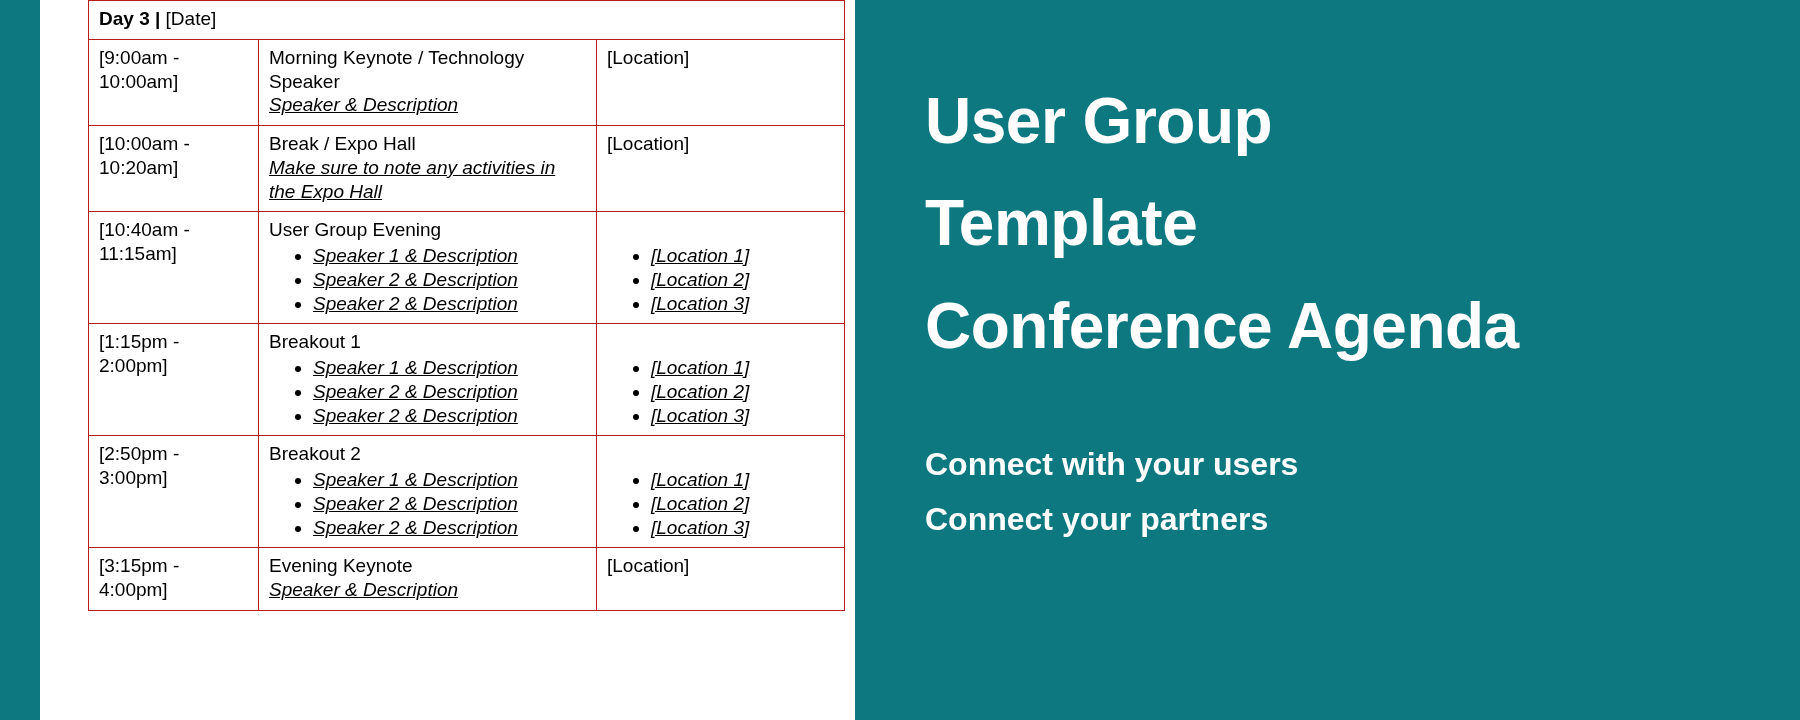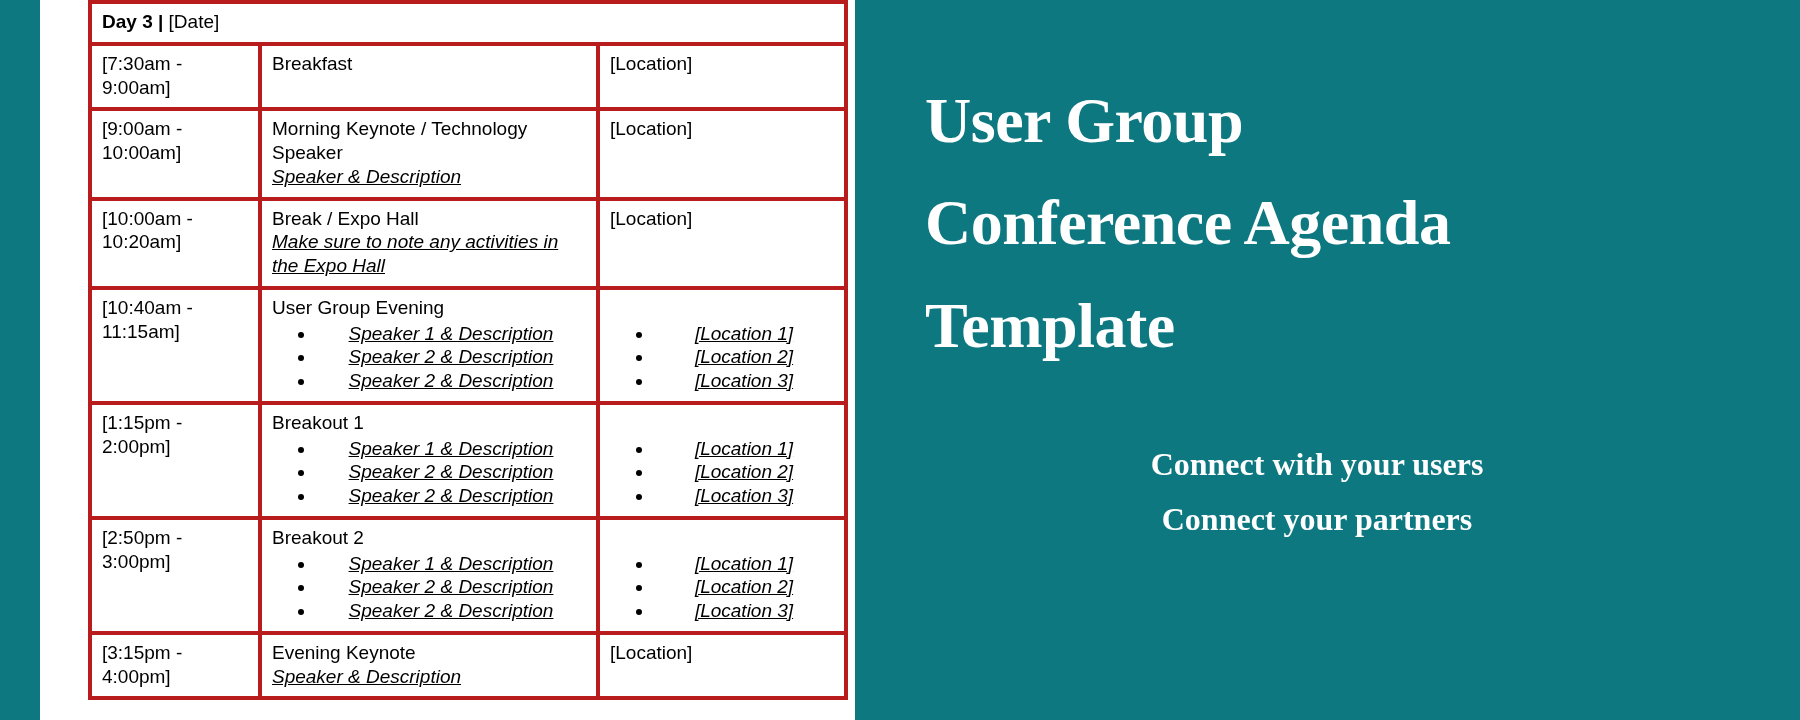--- a/index.html
+++ b/index.html
@@ -16,21 +16,21 @@
     padding-top: 0;
   }
   .agenda-table {
     border-collapse: collapse;
     width: 756px;
     margin-left: 48px;
     margin-top: 0;
     table-layout: fixed;
   }
   .agenda-table td, .agenda-table th {
-    border: 4px solid #b91c1c;
+    border: 1px solid #b91c1c;
     vertical-align: top;
     padding: 6px 10px 8px 10px;
     font-size: 19px;
     line-height: 1.25;
     color: #000;
   }
   .col-time { width: 170px; }
   .col-desc { width: 338px; }
   .col-loc  { width: 248px; }
   .day-header {
@@ -40,65 +40,53 @@
   .day-header .bold { font-weight: 700; }
   .italic { font-style: italic; text-decoration: underline; }
   ul.bullets {
     list-style: disc;
     padding-left: 44px;
     margin-top: 2px;
   }
   ul.bullets li {
     font-size: 19px;
     line-height: 1.25;
-    text-align: center;
   }
   ul.bullets.italic li { font-style: italic; }
   .promo-panel {
     flex: 1;
     padding: 70px 91px 0 70px;
     color: #ffffff;
-    font-family: Liberation Serif, serif;
   }
   .promo-title {
     font-size: 64px;
     font-weight: 700;
     line-height: 1.6;
     letter-spacing: -0.5px;
   }
   .promo-sub {
     margin-top: 60px;
     font-size: 32px;
     font-weight: 700;
     line-height: 1.7;
-    text-align: center;
   }
 </style>
 </head>
 <body>
 
 <div class="doc-panel">
   <table class="agenda-table">
     <colgroup>
       <col class="col-time">
       <col class="col-desc">
       <col class="col-loc">
     </colgroup>
     <tbody id="agenda-body">
         <tr>
           <td colspan="3" class="day-header"><span class="bold">Day 3 | </span><span>[Date]</span></td>
-        </tr>
-        <tr>
-          <td>[7:30am - 9:00am]</td>
-          <td>
-            <div>Breakfast</div>
-          </td>
-          <td>
-            <div>[Location]</div>
-          </td>
         </tr>
         <tr>
           <td>[9:00am - 10:00am]</td>
           <td>
             <div>Morning Keynote / Technology Speaker</div>
             <div class="italic">Speaker &amp; Description</div>
           </td>
           <td>
             <div>[Location]</div>
           </td>
@@ -180,20 +168,20 @@
             <div>[Location]</div>
           </td>
         </tr>
       </tbody>
   </table>
 </div>
 
 <div class="promo-panel">
   <div class="promo-title">
     <div>User Group</div>
+    <div>Template</div>
     <div>Conference Agenda</div>
-    <div>Template</div>
   </div>
   <div class="promo-sub">
     <div>Connect with your users</div>
     <div>Connect your partners</div>
   </div>
 </div>
 
 </body></html>

